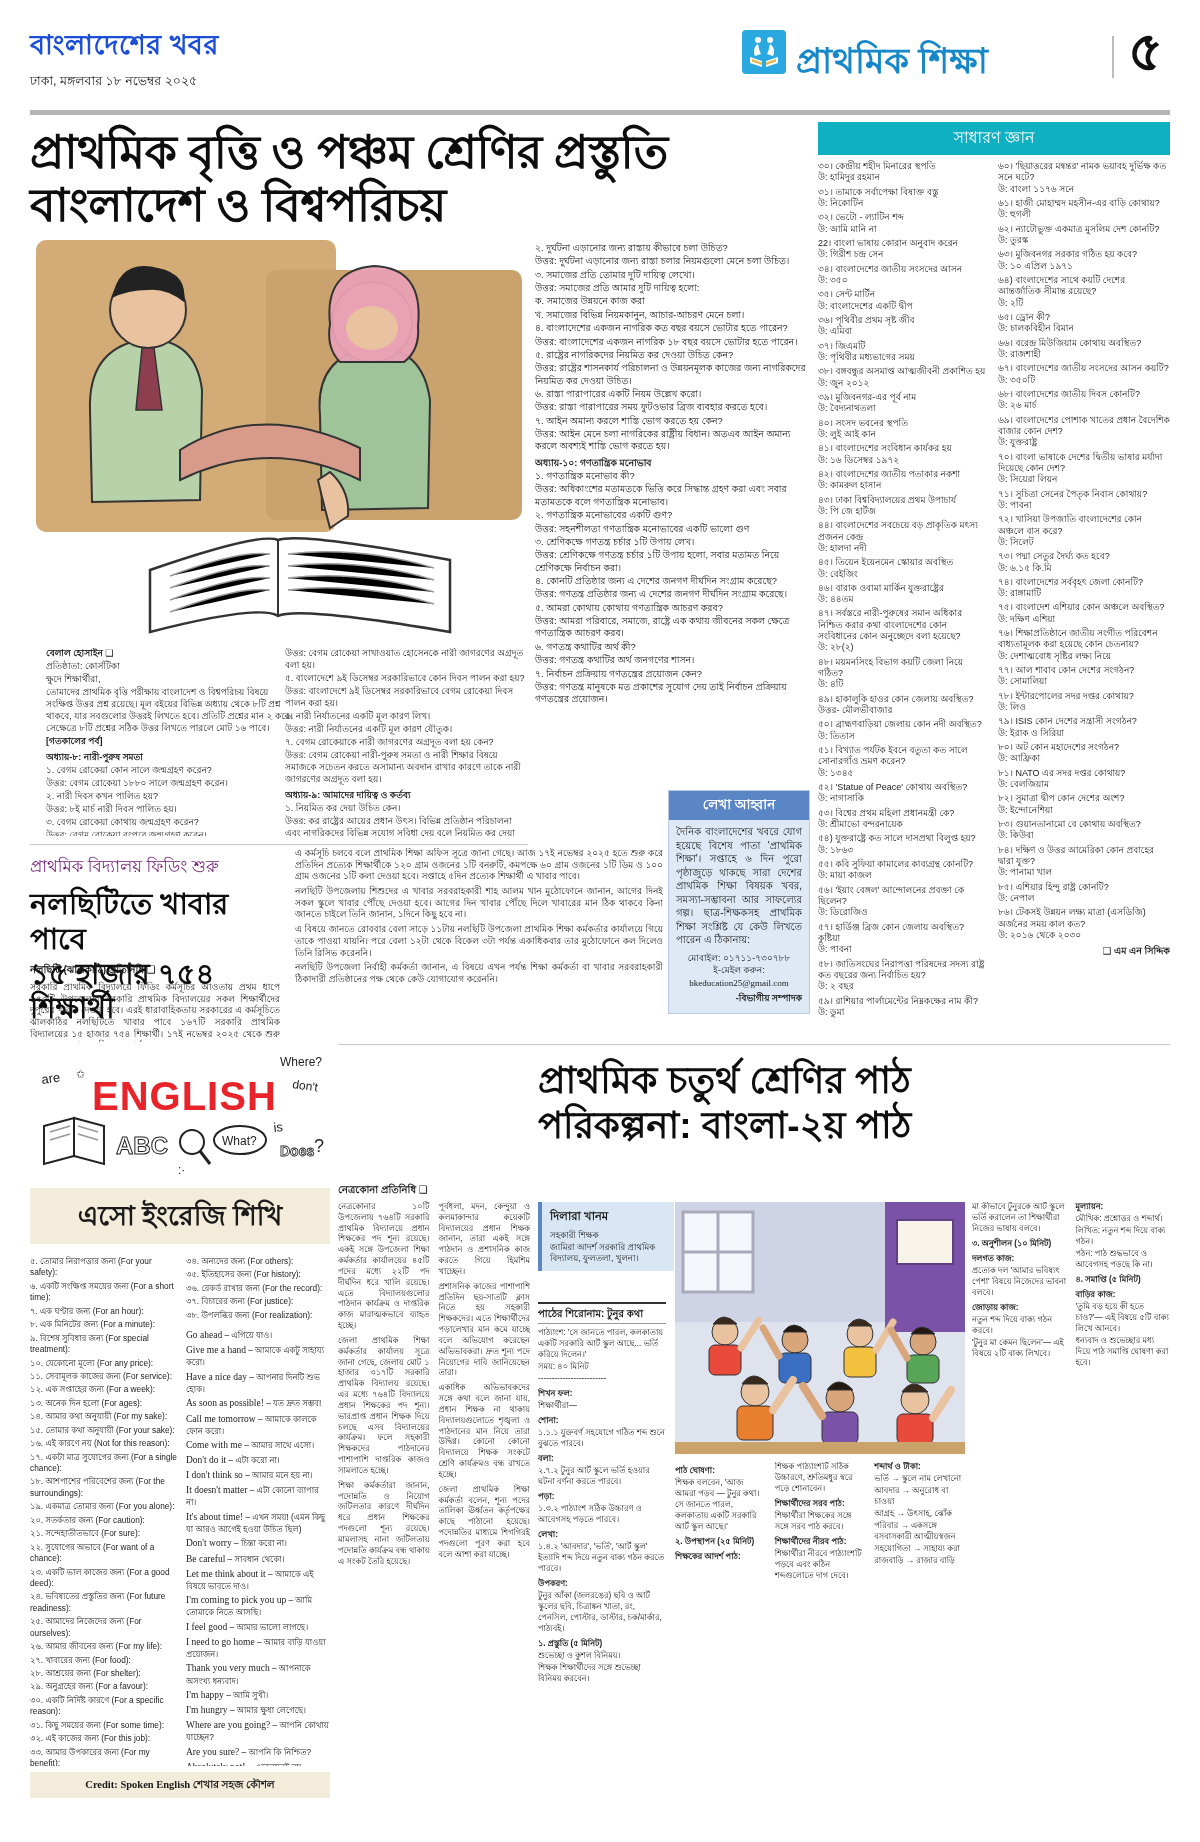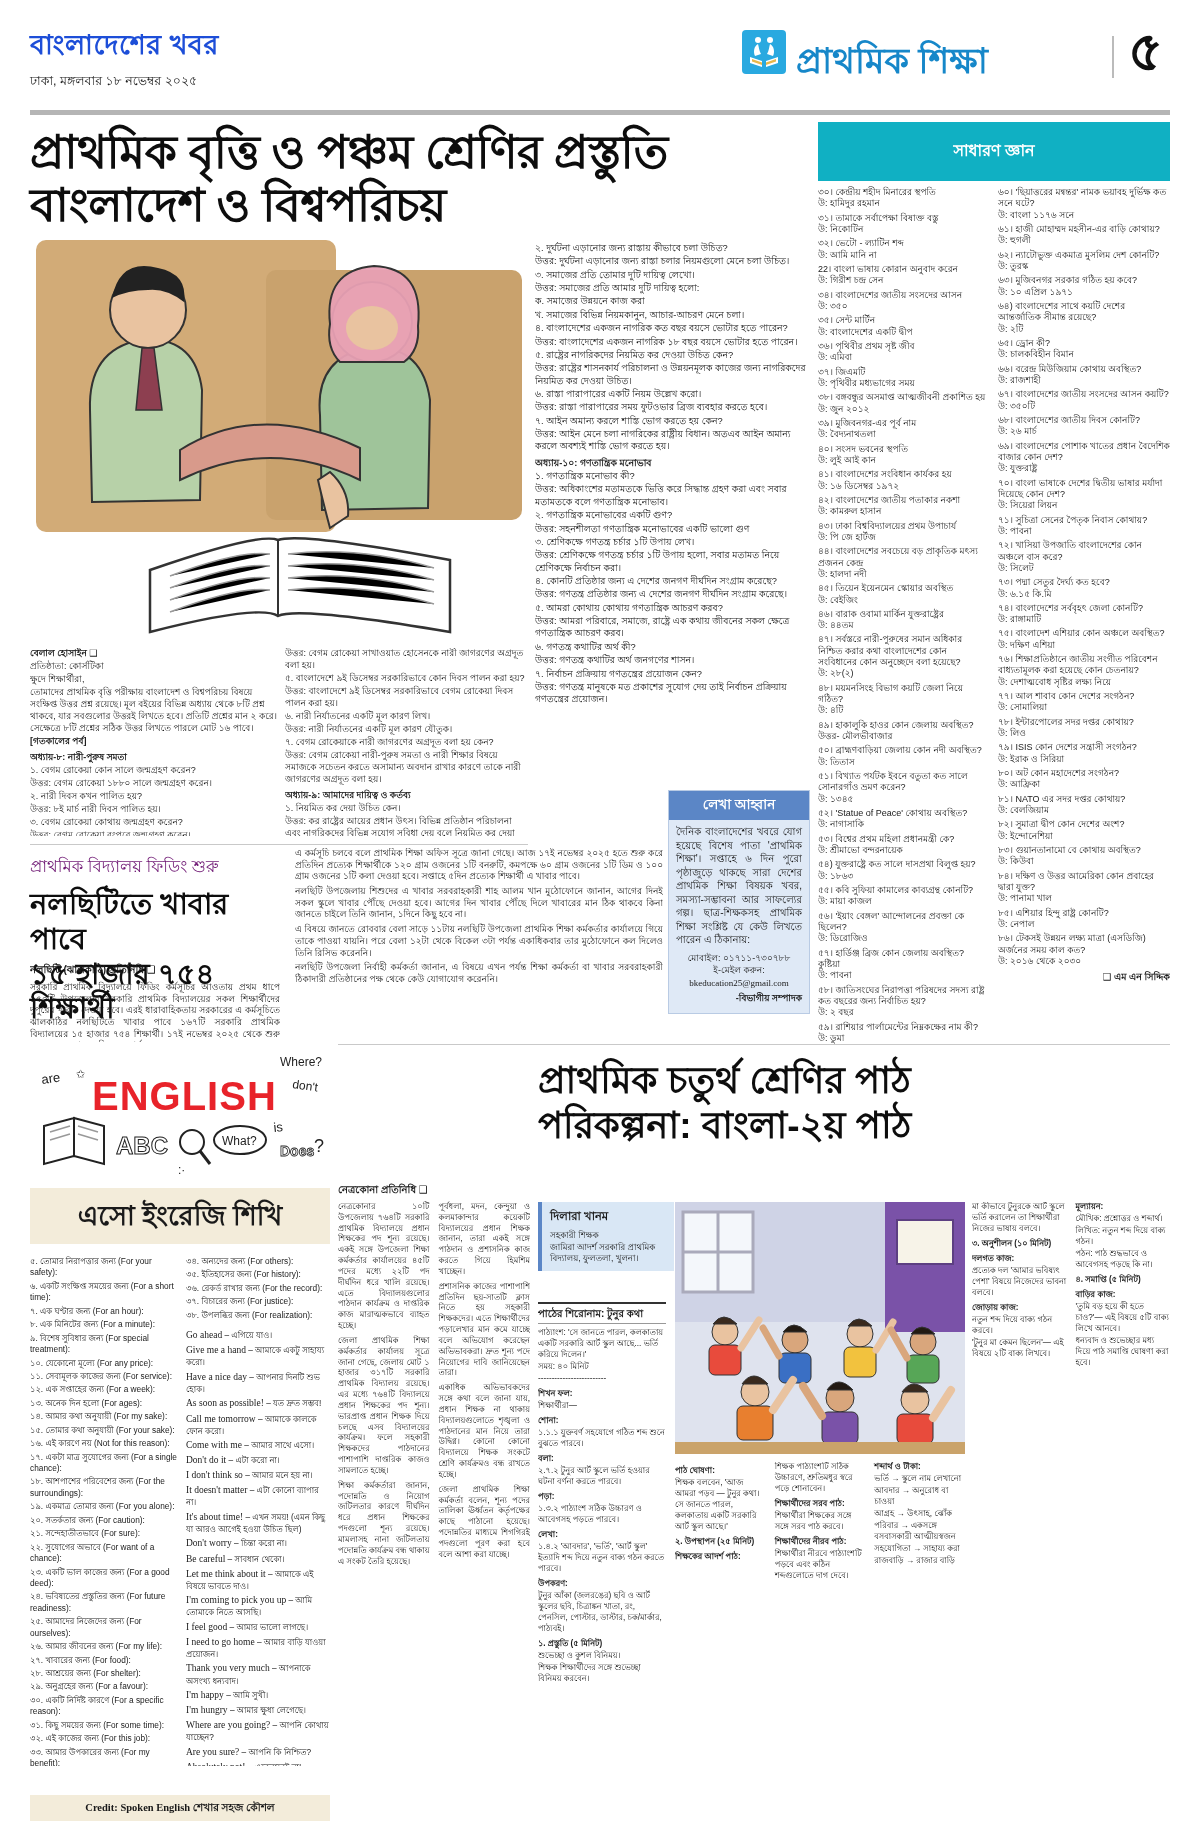--- a/index.html
+++ b/index.html
@@ -18,21 +18,21 @@
   .headline-s{font-size:23px;font-weight:bold;color:#0d0d0d;line-height:1.25;}
   .kicker{font-size:16.5px;color:#701a75;}
   .reporter{font-size:10px;font-weight:bold;margin:0 0 3px;}
   .body-s{font-size:9px;line-height:1.3;text-align:justify;}
   .body-xs{font-size:8.2px;line-height:1.32;text-align:justify;}
   .ln{margin:0 0 1px;}
   .c-h{font-weight:bold;margin-top:4px;}
   .c-b{font-weight:bold;}
   .qa{font-size:9.3px;line-height:1.33;}
   .gk-box{overflow:hidden;}
-  .gk-head{background:#10b0c3;color:#fff;font-weight:bold;font-size:16px;text-align:center;padding:16px 0;}
+  .gk-head{background:#10b0c3;color:#fff;font-weight:normal;font-size:16px;text-align:center;padding:3px 0;}
   .gk{font-size:9px;line-height:1.26;}
   .gk-item{margin-bottom:3px;}
   .gk-sign{text-align:right;font-weight:bold;font-size:9.5px;margin-top:4px;}
   .call-box{background:#dfe9f6;border:1px solid #b9cbe4;}
   .call-head{background:#5b86c6;color:#fff;font-weight:bold;font-size:13.5px;text-align:center;padding:3px 0;}
   .call-body{font-size:10px;line-height:1.35;padding:5px 7px;text-align:justify;}
   .call-center{text-align:center;font-size:9px;line-height:1.4;}
   .call-sign{text-align:right;font-size:9px;font-weight:bold;padding:2px 7px 4px;}
   .cream{background:#f3ecda;}
   .eng-title{font-size:27px;font-weight:bold;text-align:center;line-height:56px;}
@@ -384,21 +384,21 @@
       <p class="ln c-q">৪. কোনটি প্রতিষ্ঠার জন্য এ দেশের জনগণ দীর্ঘদিন সংগ্রাম করেছে?</p>
       <p class="ln c-a">উত্তর: গণতন্ত্র প্রতিষ্ঠার জন্য এ দেশের জনগণ দীর্ঘদিন সংগ্রাম করেছে।</p>
       <p class="ln c-q">৫. আমরা কোথায় কোথায় গণতান্ত্রিক আচরণ করব?</p>
       <p class="ln c-a">উত্তর: আমরা পরিবারে, সমাজে, রাষ্ট্রে এক কথায় জীবনের সকল ক্ষেত্রে গণতান্ত্রিক আচরণ করব।</p>
       <p class="ln c-q">৬. গণতন্ত্র কথাটির অর্থ কী?</p>
       <p class="ln c-a">উত্তর: গণতন্ত্র কথাটির অর্থ জনগণের শাসন।</p>
       <p class="ln c-q">৭. নির্বাচন প্রক্রিয়ায় গণতন্ত্রের প্রয়োজন কেন?</p>
       <p class="ln c-a">উত্তর: গণতন্ত্র মানুষকে মত প্রকাশের সুযোগ দেয় তাই নির্বাচন প্রক্রিয়ায় গণতন্ত্রের প্রয়োজন।</p>
     </div>
 
-  <div class="abs qa" style="left:30px;top:648px;width:250px;height:188px;overflow:hidden;font-size:9px;">
+  <div class="abs qa" style="left:46px;top:648px;width:250px;height:188px;overflow:hidden;font-size:9px;">
 
   <p class="ln c-b">বেলাল হোসাইন ❑</p>
       <p class="ln c-a">প্রতিষ্ঠাতা: কোর্সটিকা</p>
       <p class="ln c-a">ক্ষুদে শিক্ষার্থীরা,</p>
       <p class="ln c-a">তোমাদের প্রাথমিক বৃত্তি পরীক্ষায় বাংলাদেশ ও বিশ্বপরিচয় বিষয়ে সংক্ষিপ্ত উত্তর প্রশ্ন রয়েছে। মূল বইয়ের বিভিন্ন অধ্যায় থেকে ৮টি প্রশ্ন থাকবে, যার সবগুলোর উত্তরই লিখতে হবে। প্রতিটি প্রশ্নের মান ২ করে। সেক্ষেত্রে ৮টি প্রশ্নের সঠিক উত্তর লিখতে পারলে মোট ১৬ পাবে।</p>
       <p class="ln c-b">[গতকালের পর্ব]</p>
       <p class="ln c-h">অধ্যায়-৮: নারী-পুরুষ সমতা</p>
       <p class="ln c-q">১. বেগম রোকেয়া কোন সালে জন্মগ্রহণ করেন?</p>
       <p class="ln c-a">উত্তর: বেগম রোকেয়া ১৮৮০ সালে জন্মগ্রহণ করেন।</p>
       <p class="ln c-q">২. নারী দিবস কখন পালিত হয়?</p>
@@ -534,21 +534,21 @@
         <p class="phrase"><span class="en">I feel good</span> <span>– আমার ভালো লাগছে।</span></p>
         <p class="phrase"><span class="en">I need to go home</span> <span>– আমার বাড়ি যাওয়া প্রয়োজন।</span></p>
         <p class="phrase"><span class="en">Thank you very much</span> <span>– আপনাকে অসংখ্য ধন্যবাদ।</span></p>
         <p class="phrase"><span class="en">I'm happy</span> <span>– আমি সুখী।</span></p>
         <p class="phrase"><span class="en">I'm hungry</span> <span>– আমার ক্ষুধা লেগেছে।</span></p>
         <p class="phrase"><span class="en">Where are you going?</span> <span>– আপনি কোথায় যাচ্ছেন?</span></p>
         <p class="phrase"><span class="en">Are you sure?</span> <span>– আপনি কি নিশ্চিত?</span></p>
         <p class="phrase"><span class="en">Absolutely not!</span> <span>– একেবারেই না!</span></p>
       </div>
   </div>
-  <div class="abs cream credit" style="left:30px;top:1772px;width:300px;height:26px;margin-top:23px;">Credit: Spoken English শেখার সহজ কৌশল</div>
+  <div class="abs cream credit" style="left:30px;top:1772px;width:300px;height:26px;">Credit: Spoken English শেখার সহজ কৌশল</div>
 
   <div class="abs" style="left:338px;top:1182px;width:192px;height:636px;overflow:hidden;">
     <p class="reporter">নেত্রকোনা প্রতিনিধি ❑</p>
     <div class="two-col body-xs">
 
     <p style="margin:0 0 4px;">নেত্রকোনার ১০টি উপজেলায় ৭৬৪টি সরকারি প্রাথমিক বিদ্যালয়ে প্রধান শিক্ষকের পদ শূন্য রয়েছে। একই সঙ্গে উপজেলা শিক্ষা কর্মকর্তার কার্যালয়ের ৪৫টি পদের মধ্যে ২২টি পদ দীর্ঘদিন ধরে খালি রয়েছে। এতে বিদ্যালয়গুলোর পাঠদান কার্যক্রম ও দাপ্তরিক কাজ মারাত্মকভাবে ব্যাহত হচ্ছে।</p>
         <p style="margin:0 0 4px;">জেলা প্রাথমিক শিক্ষা কর্মকর্তার কার্যালয় সূত্রে জানা গেছে, জেলায় মোট ১ হাজার ৩১৭টি সরকারি প্রাথমিক বিদ্যালয় রয়েছে। এর মধ্যে ৭৬৪টি বিদ্যালয়ে প্রধান শিক্ষকের পদ শূন্য। ভারপ্রাপ্ত প্রধান শিক্ষক দিয়ে চলছে এসব বিদ্যালয়ের কার্যক্রম। ফলে সহকারী শিক্ষকদের পাঠদানের পাশাপাশি দাপ্তরিক কাজও সামলাতে হচ্ছে।</p>
         <p style="margin:0 0 4px;">শিক্ষা কর্মকর্তারা জানান, পদোন্নতি ও নিয়োগ জটিলতার কারণে দীর্ঘদিন ধরে প্রধান শিক্ষকের পদগুলো শূন্য রয়েছে। মামলাসহ নানা জটিলতায় পদোন্নতি কার্যক্রম বন্ধ থাকায় এ সংকট তৈরি হয়েছে।</p>
         <p style="margin:0 0 4px;">পূর্বধলা, মদন, কেন্দুয়া ও কলমাকান্দার কয়েকটি বিদ্যালয়ের প্রধান শিক্ষক জানান, তারা একই সঙ্গে পাঠদান ও প্রশাসনিক কাজ করতে গিয়ে হিমশিম খাচ্ছেন।</p>
         <p style="margin:0 0 4px;">প্রশাসনিক কাজের পাশাপাশি প্রতিদিন ছয়-সাতটি ক্লাস নিতে হয় সহকারী শিক্ষকদের। এতে শিক্ষার্থীদের পড়ালেখার মান কমে যাচ্ছে বলে অভিযোগ করেছেন অভিভাবকরা। দ্রুত শূন্য পদে নিয়োগের দাবি জানিয়েছেন তারা।</p>

